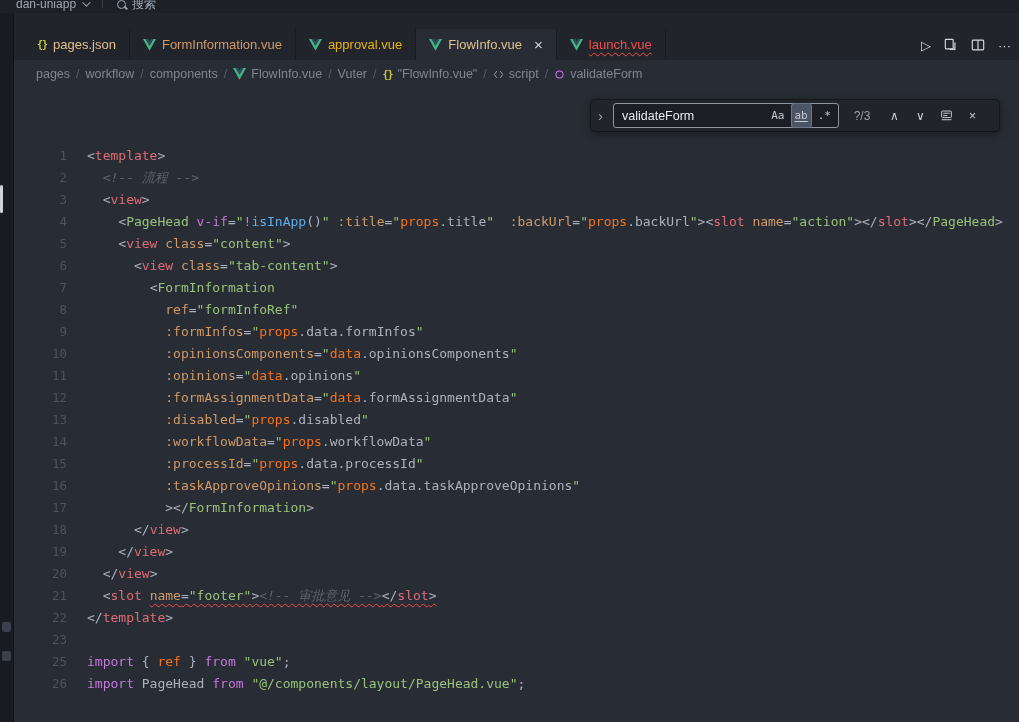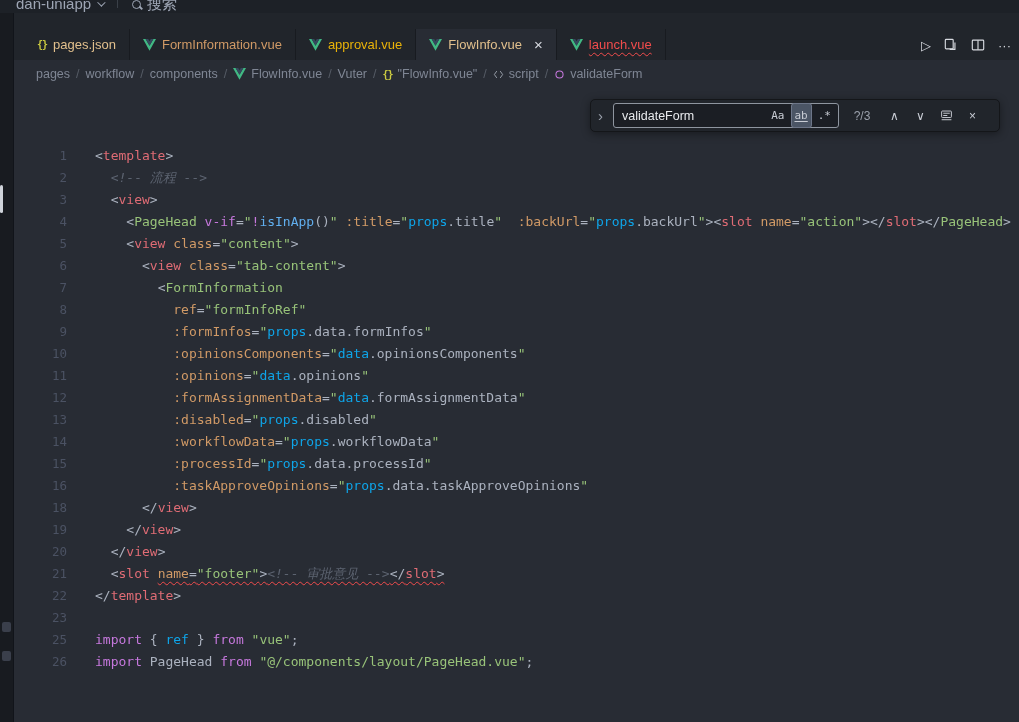--- a/index.html
+++ b/index.html
@@ -5,21 +5,21 @@
   * { box-sizing: border-box; }
   html,body { margin:0; padding:0; }
   body {
     width:1019px; height:722px; overflow:hidden;
     background:#282c34; font-family:"Liberation Sans", sans-serif;
     -webkit-font-smoothing:antialiased;
   }
   
   .titlebar {
     height:13px; background:#1d2127; display:flex; align-items:flex-start;
-    padding-left:16px; color:#9da5b4; font-size:15px; overflow:hidden; position:relative;
+    padding-left:16px; color:#9da5b4; font-size:12px; overflow:hidden; position:relative;
   }
   .tb-item { display:flex; align-items:center; gap:6px; height:20px; line-height:20px; margin-top:-6px; }
   .tb-sep { width:1px; height:10px; background:#3a4048; margin:0 14px; margin-top:-2px; }
   .caret-down { width:6px; height:6px; border-right:1.5px solid #9da5b4; border-bottom:1.5px solid #9da5b4; transform:rotate(45deg) translateY(-2px); display:inline-block; }
   .mag { width:9px; height:9px; border:1.5px solid #9da5b4; border-radius:50%; position:relative; display:inline-block; }
   .mag::after { content:""; position:absolute; width:4px; height:1.5px; background:#9da5b4; right:-3px; bottom:-1px; transform:rotate(45deg); }
 
   
   .main { display:flex; height:709px; }
   .activity-sliver { width:14px; background:#181b20; border-right:1px solid #11141a; position:relative; flex:none; }
@@ -56,29 +56,29 @@
   .fw-opt { color:#c8ccd4; font:11px "DejaVu Sans Mono", monospace; padding:3px 4px; border-radius:3px; cursor:pointer; line-height:1; }
   .fw-opt.active { background:#4b5565; border:1px solid #6d7689; padding:6px 3px; }
   .fw-opt.ww-underline { text-decoration:underline; text-underline-offset:2px; }
   .fw-count { color:#9aa0ab; font-size:12px; width:32px; text-align:center; }
   .fw-btn { color:#c8ccd4; font-size:12px; width:19px; height:20px; display:flex; align-items:center; justify-content:center; border-radius:3px; cursor:pointer; }
 
   
   .code-pane { position:absolute; inset:0; padding-top:57px; font:13px/22px "DejaVu Sans Mono", monospace; }
   .code-line { display:flex; height:22px; }
   .ln { width:53px; text-align:right; color:#4b5263; font-size:12.5px; flex:none; }
-  .lc { margin-left:28px; white-space:pre; color:#abb2bf; }
+  .lc { margin-left:20px; white-space:pre; color:#abb2bf; }
   .tok-tag  { color:#e06c75; }
   .tok-comp { color:#98c379; }
   .tok-str  { color:#98c379; }
   .tok-attr { color:#d19a66; }
   .tok-kw   { color:#c678dd; }
   .tok-fn   { color:#61afef; }
   .tok-pun  { color:#abb2bf; }
-  .tok-var  { color:#0ea5e9; }
+  .tok-var  { color:#f97316; }
   .tok-com  { color:#5c6370; font-style:italic; }
   .f-sq { text-decoration:underline wavy #f14c4c 1px; text-underline-offset:3px; text-decoration-skip-ink:none; }
   .f-u  { text-underline-offset:2px; }
 </style>
 </head>
 <body>
 
 <div class="titlebar">
   <div class="tb-item">
     <span>dan-uniapp</span>
@@ -280,20 +280,24 @@
           </div>
           <div class="code-line">
             <span class="ln">15</span>
             <span class="lc">          <span class="tok-attr">:processId</span><span class="tok-pun">=</span><span class="tok-str">"</span><span class="tok-var">props</span><span class="tok-pun">.data.processId</span><span class="tok-str">"</span></span>
           </div>
           <div class="code-line">
             <span class="ln">16</span>
             <span class="lc">          <span class="tok-attr">:taskApproveOpinions</span><span class="tok-pun">=</span><span class="tok-str">"</span><span class="tok-var">props</span><span class="tok-pun">.data.taskApproveOpinions</span><span class="tok-str">"</span></span>
           </div>
           <div class="code-line">
+            <span class="ln">17</span>
+            <span class="lc">          <span class="tok-pun">&gt;</span><span class="tok-pun">&lt;/</span><span class="tok-comp">FormInformation</span><span class="tok-pun">&gt;</span></span>
+          </div>
+          <div class="code-line">
             <span class="ln">18</span>
             <span class="lc">      <span class="tok-pun">&lt;/</span><span class="tok-tag">view</span><span class="tok-pun">&gt;</span></span>
           </div>
           <div class="code-line">
             <span class="ln">19</span>
             <span class="lc">    <span class="tok-pun">&lt;/</span><span class="tok-tag">view</span><span class="tok-pun">&gt;</span></span>
           </div>
           <div class="code-line">
             <span class="ln">20</span>
             <span class="lc">  <span class="tok-pun">&lt;/</span><span class="tok-tag">view</span><span class="tok-pun">&gt;</span></span>

